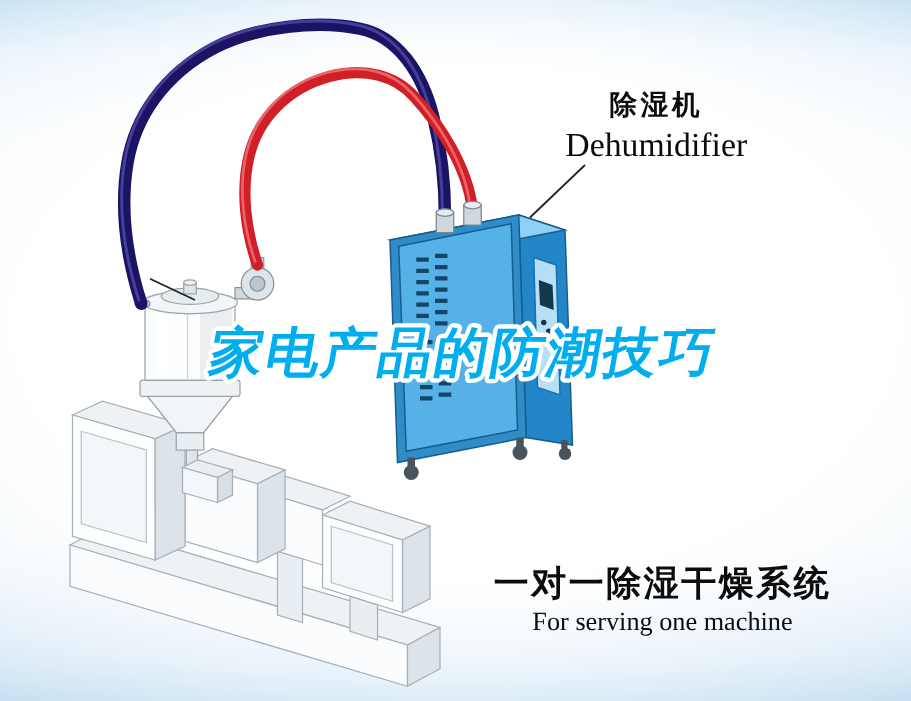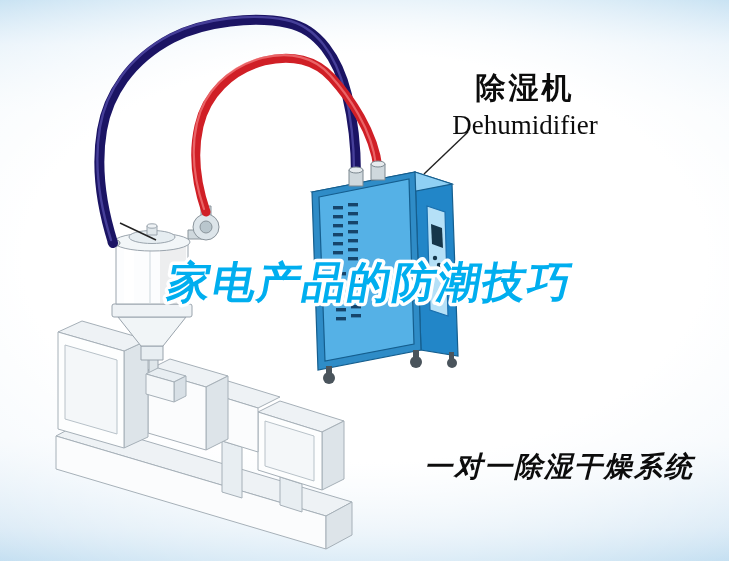--- a/index.html
+++ b/index.html
@@ -11,23 +11,23 @@
       linear-gradient(180deg, #b3d7ee 0%, #dcecf8 8%, #eff6fb 20%, #eef5fb 78%, #d3e6f4 94%, #bedcf0 100%);
   }
   svg.art, svg.title-svg { position:absolute; left:0; top:0; width:729px; height:561px; }
   .label { position:absolute; text-align:center; color:#0c0c0c; line-height:1.05; }
   .label .zh { font-weight:700; }
   .serif { font-family:"Liberation Serif", serif; }
   .hopper-label { left:48px; top:167px; width:88px; }
   .hopper-label .zh { font-size:26px; letter-spacing:1px; }
   .hopper-label .en { font-size:21px; margin-top:3px; }
   .dehum-label { left:452px; top:72px; width:146px; }
-  .dehum-label .zh { font-size:30px; letter-spacing:3px; }
+  .dehum-label .zh { font-size:22px; letter-spacing:3px; }
   .dehum-label .en { font-size:27px; margin-top:7px; }
-  .caption { left:412px; top:452px; width:294px;font-style:italic; }
+  .caption { left:383px; top:452px; width:294px; }
   .caption .zh { font-size:28px; letter-spacing:2px; }
   .caption .en { font-size:21px; margin-top:5px; }
   .title-svg text {
     font-family:"Liberation Sans", sans-serif;
     font-weight:700; font-size:43px; letter-spacing:2px;
   }
   .art polygon, .art rect, .art ellipse, .art circle { vector-effect:non-scaling-stroke; }
 </style>
 </head>
 <body>
@@ -160,19 +160,20 @@
   <div class="label hopper-label">
   </div>
 
   <div class="label dehum-label">
     <div class="zh">除湿机</div>
     <div class="en serif">Dehumidifier</div>
   </div>
 
   <div class="label caption">
     <div class="zh">一对一除湿干燥系统</div>
+    <div class="en serif">For serving one machine</div>
   </div>
 
   <svg class="title-svg" viewBox="0 0 729 561">
     <text x="0" y="0" transform="translate(368,297) skewX(-10)" text-anchor="middle" stroke-width="7" stroke-linejoin="round" paint-order="stroke" fill="#00aeef" stroke="#ffffff">家电产品的防潮技巧</text>
   </svg>
 
 </div>
 
 </body></html>

